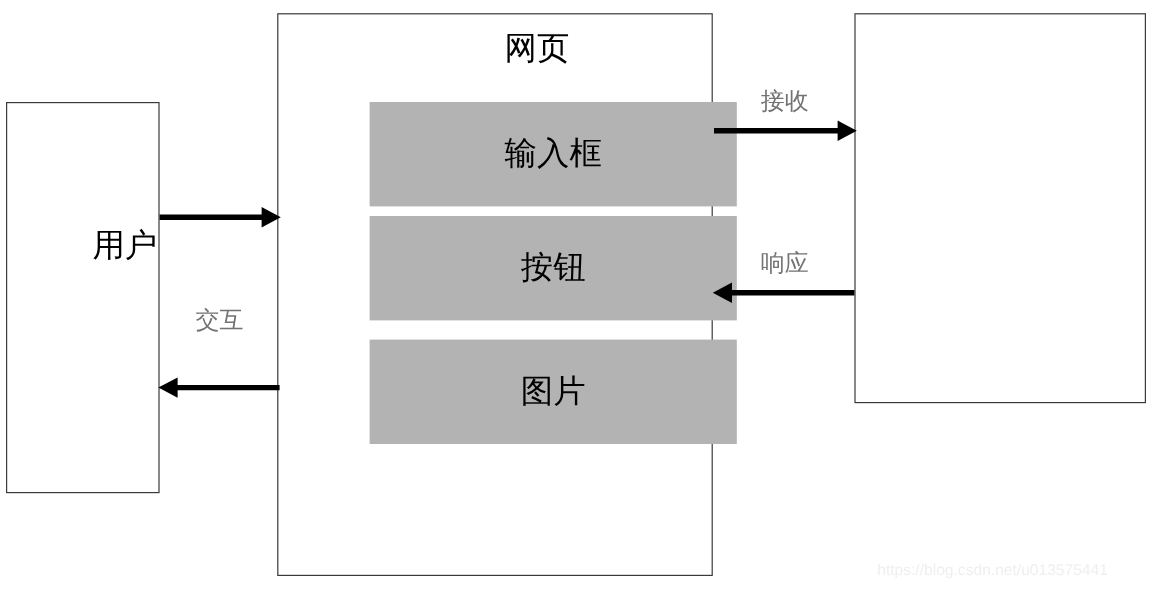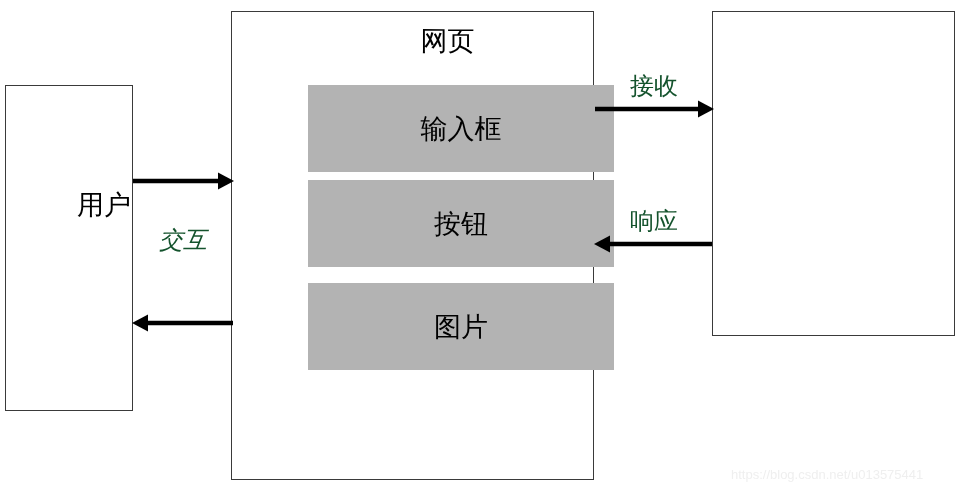--- a/index.html
+++ b/index.html
@@ -40,22 +40,22 @@
     align-items: center;
     justify-content: center;
     color: #000000;
     font-size: 27px;
     line-height: 1;
     margin-left: 48px;
   }
   .arrow-label {
     position: absolute;
     text-align: center;
-    color: #14532d;
-    font-size: 24px;
+    color: #737373;
+    font-size: 20px;
     line-height: 1;
     white-space: nowrap;
   }
   .arrow-svg {
     position: absolute;
     overflow: visible;
   }
   .watermark {
     position: absolute;
     color: #efefef;
@@ -90,21 +90,21 @@
   <div class="gray-item" style="left:260px; top:283px; width:306px; height:87px;">
     <span>图片</span>
   </div>
 
   <div class="box" style="left:712px; top:11px; width:243px; height:325px;"></div>
 
   <svg class="arrow-svg" style="left:130px; top:168px; width:106px; height:26px;" viewBox="0 0 106 26">
     <line x1="3" y1="13" x2="92" y2="13" stroke="#000000" stroke-width="4.5"></line>
     <polygon points="88,4.5 104,13 88,21.5" fill="#000000"></polygon>
   </svg>
-  <div class="arrow-label" style="left:143px; top:228px; width:80px;font-style:italic;">交互</div>
+  <div class="arrow-label" style="left:143px; top:256px; width:80px;">交互</div>
 
   <svg class="arrow-svg" style="left:128px; top:310px; width:108px; height:26px;" viewBox="0 0 108 26">
     <line x1="16" y1="13" x2="105" y2="13" stroke="#000000" stroke-width="4.5"></line>
     <polygon points="20,4.5 4,13 20,21.5" fill="#000000"></polygon>
   </svg>
 
   <svg class="arrow-svg" style="left:592px; top:96px; width:124px; height:26px;" viewBox="0 0 124 26">
     <line x1="3" y1="13" x2="110" y2="13" stroke="#000000" stroke-width="4.5"></line>
     <polygon points="106,4.5 122,13 106,21.5" fill="#000000"></polygon>
   </svg>

